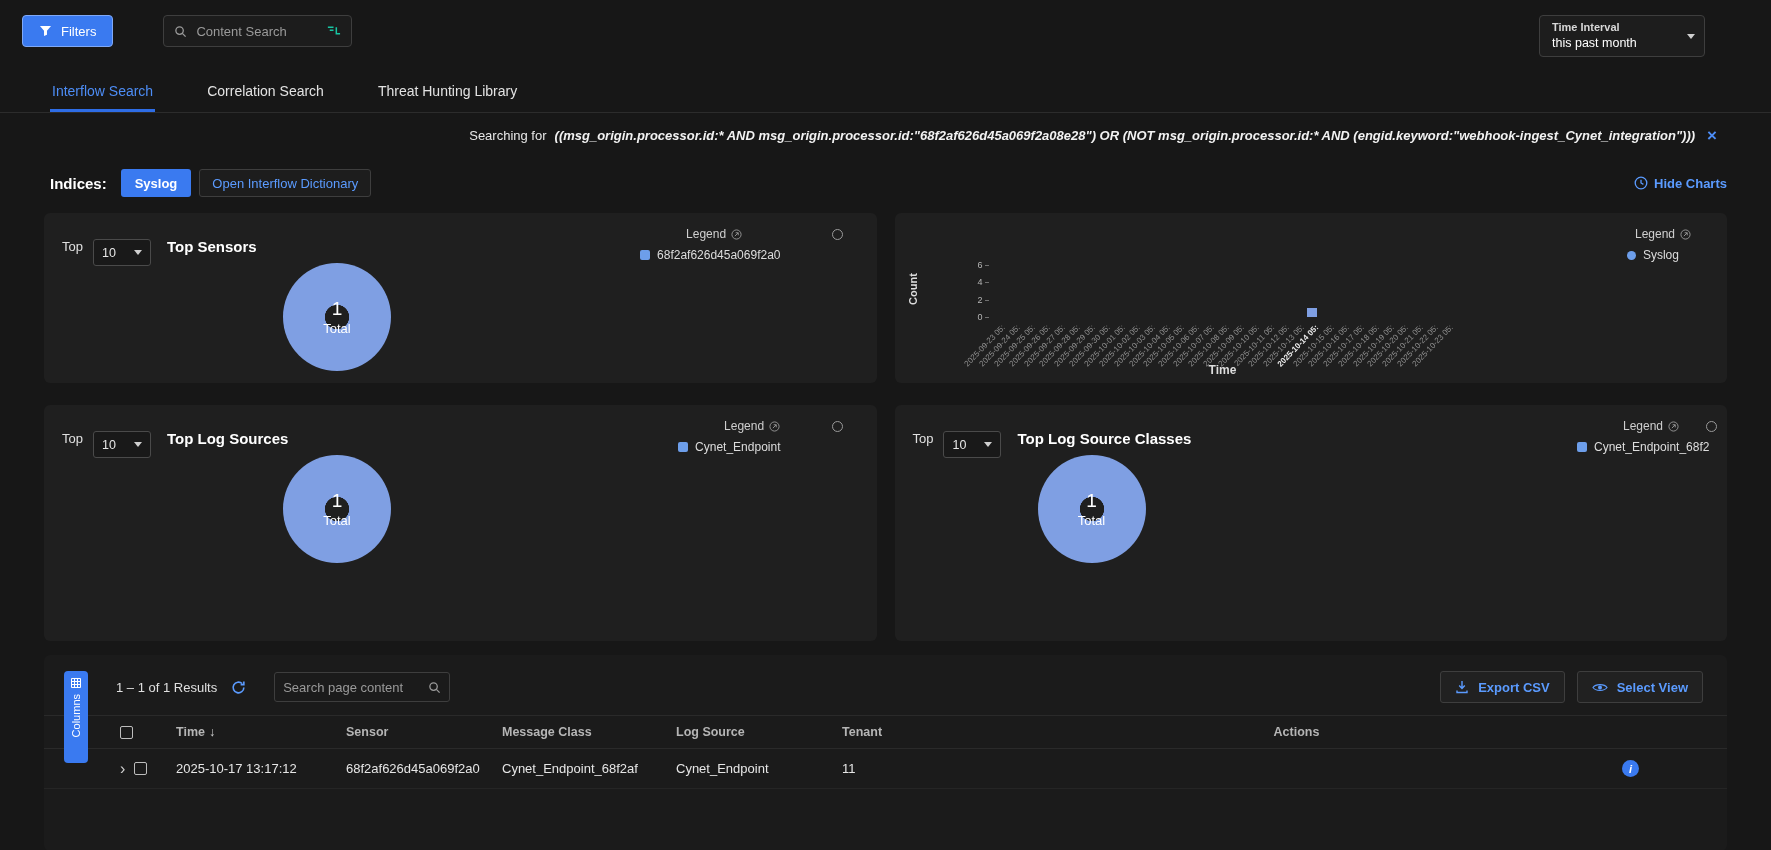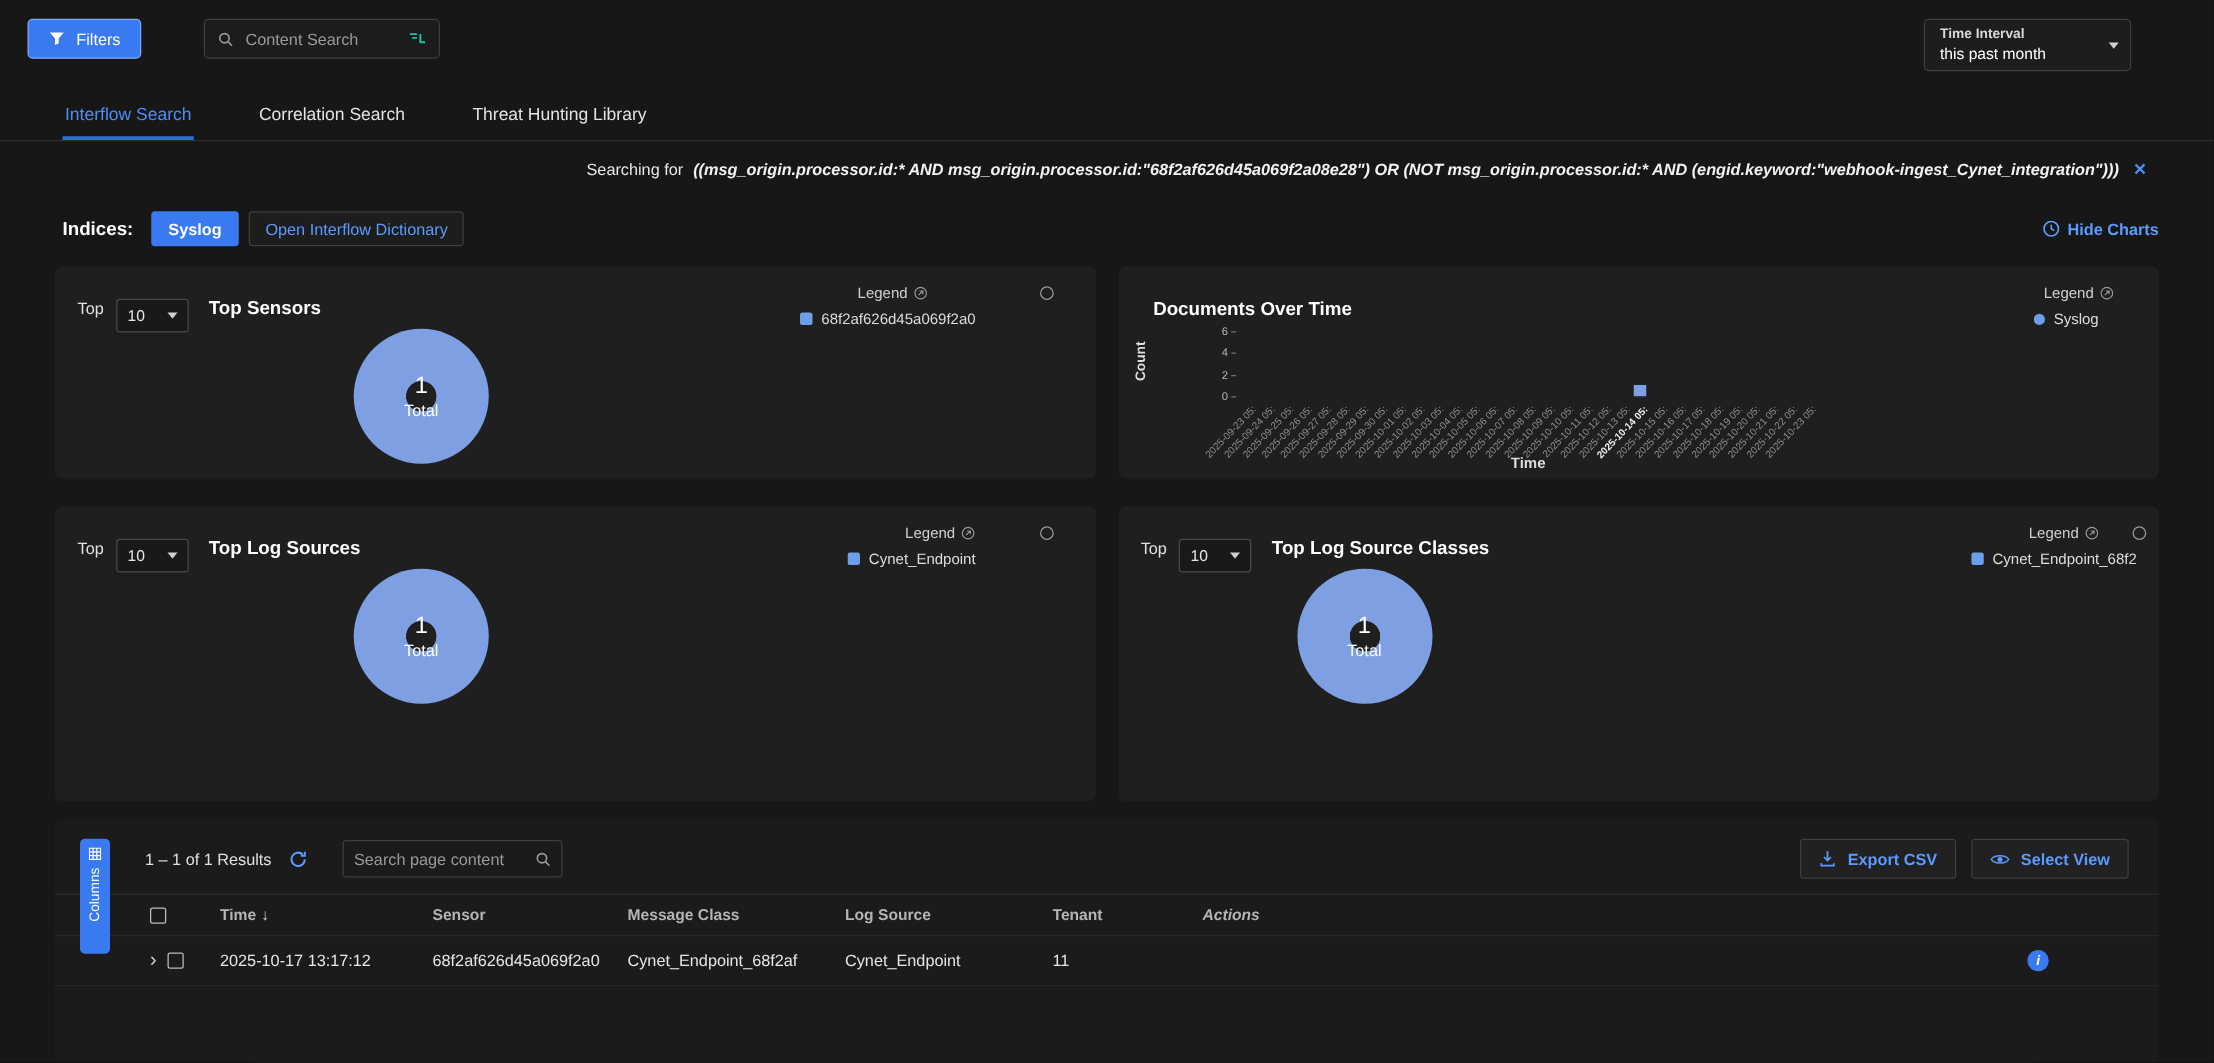--- a/index.html
+++ b/index.html
@@ -114,21 +114,21 @@
        padding-left:76px;align-items:center;}
   .thead{height:34px;margin-top:12px;border-top:1px solid #2a2a2a;border-bottom:1px solid #2a2a2a;
        color:#b5b5b5;font-size:12.5px;font-weight:700;}
   .trow{height:40px;border-bottom:1px solid #252525;color:#e6e6e6;font-size:13px;}
   .cell{overflow:hidden;white-space:nowrap;padding-right:12px;}
   .cb{width:13px;height:13px;border:1.5px solid #bdbdbd;border-radius:2px;display:inline-block;
        cursor:pointer;background:transparent;flex:none;}
   .sel-cell{display:flex;align-items:center;}
   .expander{color:#cfcfcf;font-size:16px;margin-right:9px;cursor:pointer;line-height:1;}
   .sort-arrow{color:#cfcfcf;margin-left:4px;font-weight:400;}
-  .actions-h{text-align:left;padding-right:96px;font-style:italic;}
+  .actions-h{text-align:center;padding-right:96px;}
   .actions-c{display:flex;justify-content:flex-end;padding-right:88px;}
   .info-badge{width:17px;height:17px;border-radius:50%;background:#3a7af0;color:#fff;font-size:11px;
        font-weight:700;font-style:italic;display:flex;align-items:center;justify-content:center;cursor:pointer;}
   svg{flex:none;}
 </style>
 </head>
 <body>
 
 <div class="app">
 
@@ -214,21 +214,20 @@
       <span class="circle-ctl"></span>
       <div class="donut" style="left:239px;top:50px;">
         <div class="donut-center">
           <div class="dv">1</div>
           <div class="dl">Total</div>
         </div>
       </div>
     </section>
 
     <section class="card">
-      <h3 class="c2-title">Documents Over Time</h3>
       <div class="legend ra">
         <div class="legend-head">
           <span>Legend</span>
           <svg width="11" height="11" viewBox="0 0 12 12">
               <circle cx="6" cy="6" r="5" fill="none" stroke="#9a9a9a"></circle>
               <path d="M4.2 7.8 L7.8 4.2 M5.1 4.1 h2.8 v2.8" stroke="#9a9a9a" fill="none"></path>
             </svg>
         </div>
         <div class="legend-item">
           <span class="dot"></span>

